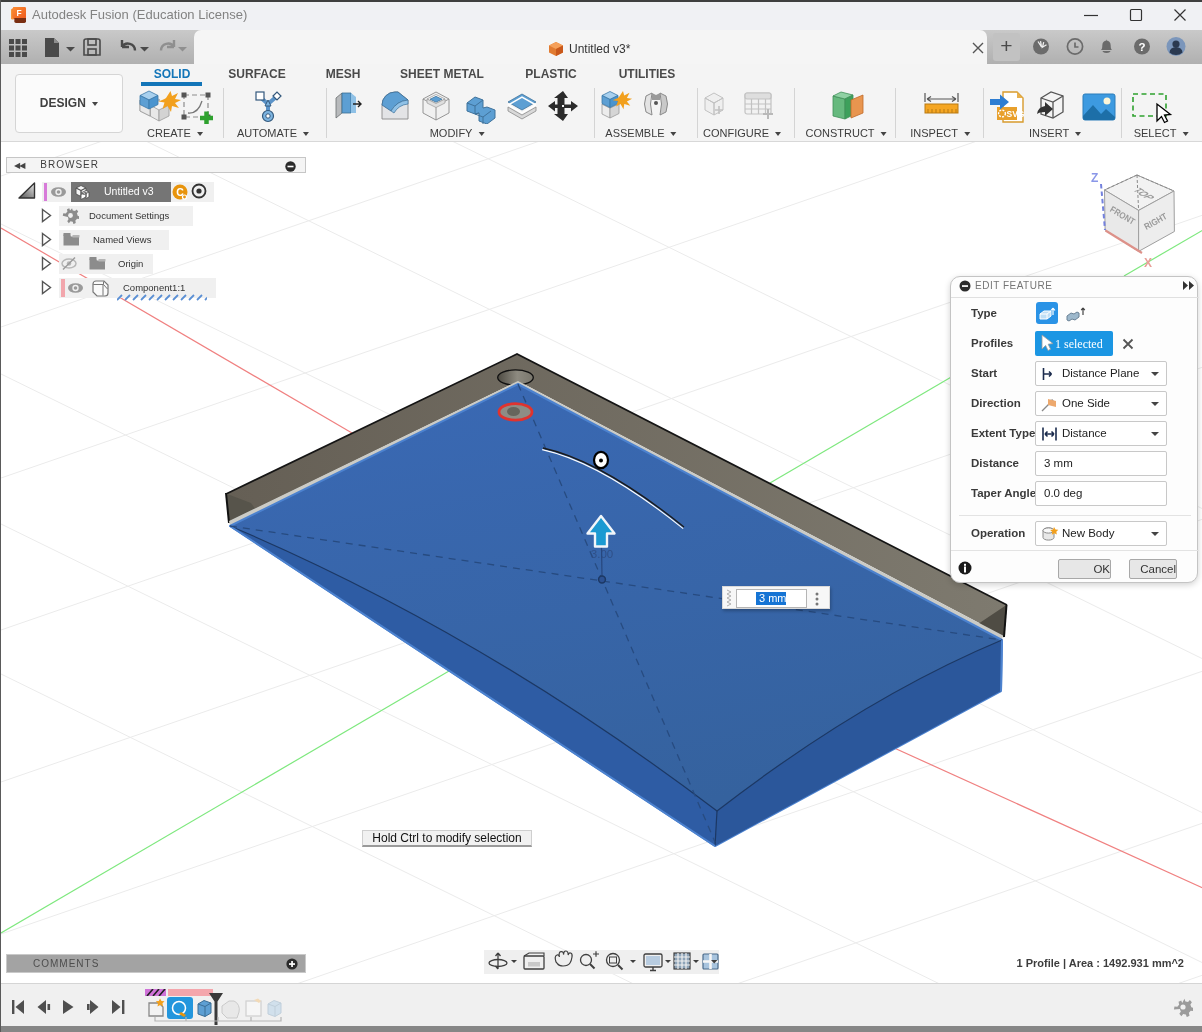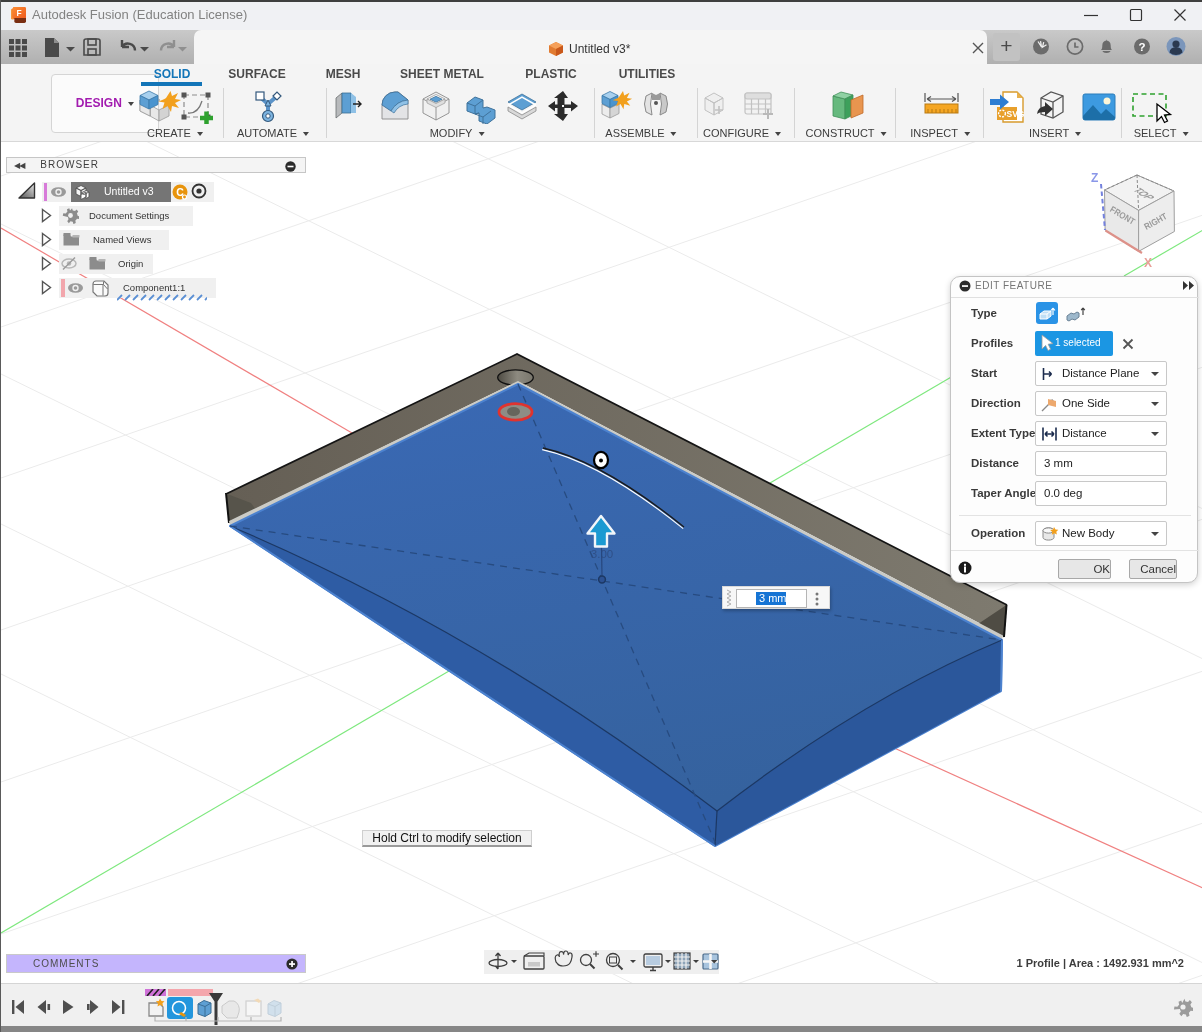--- a/index.html
+++ b/index.html
@@ -9,39 +9,39 @@
 
 #titlebar{left:0;top:0;width:1202px;height:30px;background:#f0f1f4;border-top:2px solid #3f3f3f;}
 #titletext{left:31px;top:7px;font-size:13px;color:#828282;}
 .winbtn{top:6px;width:18px;height:18px;}
 
 #qat{left:0;top:30px;width:1202px;height:34px;background:linear-gradient(#c9c9c9,#b0b0b0);}
 #doctab{left:193px;top:30px;width:793px;height:34px;background:#f5f5f5;border-radius:7px 7px 0 0;}
 #plusbtn{left:992px;top:33px;width:27px;height:28px;background:#c2c2c2;border-radius:3px;color:#4a4a4a;font-size:21px;text-align:center;line-height:26px;}
 
 #ribbon{left:0;top:64px;width:1202px;height:78px;background:#f4f4f4;border-bottom:1px solid #d8d8d8;}
-#designbtn{left:14px;top:10px;width:108px;height:59px;background:#fbfbfb;border:1px solid #d5d5d5;border-radius:4px;color:#a21caf;font-size:12px;font-weight:bold;text-align:center;line-height:57px;margin-left:36px;}
+#designbtn{left:14px;top:10px;width:108px;height:59px;background:#fbfbfb;border:1px solid #d5d5d5;border-radius:4px;color:#404040;font-size:12px;font-weight:bold;text-align:center;line-height:57px;}
 .rtab{top:3px;font-size:12px;font-weight:bold;color:#4a4a4a;}
 .rlabel{top:63px;font-size:11px;color:#3c3c3c;white-space:nowrap;}
 .rsep{top:24px;width:1px;height:50px;background:#d4d4d4;}
 .caret{display:inline-block;width:0;height:0;border-left:3.5px solid transparent;border-right:3.5px solid transparent;border-top:4px solid #444;vertical-align:middle;margin-left:3px;}
 
 #canvas{left:0;top:142px;width:1202px;height:841px;background:#fff;}
 
 #browserhdr{left:5px;top:15px;width:300px;height:16px;background:#f4f4f4;border:1px solid #c6c6c6;font-size:9px;color:#3d3d3d;letter-spacing:1px;line-height:14px;}
 .brow{position:absolute;height:20px;background:#f0f0f0;}
 .btext{position:absolute;font-size:9.5px;color:#333;top:4px;}
 
 #dlg{left:949px;top:134px;width:248px;height:307px;background:#fdfdfd;border:1px solid #c4c4c4;border-radius:10px;box-shadow:0 2px 6px rgba(0,0,0,.18);}
 .dlabel{position:absolute;left:20px;font-size:11.5px;color:#3a3a3a;font-weight:bold;}
 .drop{position:absolute;left:84px;width:132px;height:25px;background:#fff;border:1px solid #c8c8c8;border-radius:2px;font-size:11.5px;color:#222;}
 .dcaret{position:absolute;right:7px;top:10px;width:0;height:0;border-left:4px solid transparent;border-right:4px solid transparent;border-top:4.5px solid #444;}
 .dbtn{position:absolute;width:53px;height:20px;background:#e7e7e7;border:1px solid #a8a8a8;border-radius:2px;font-size:11.5px;color:#333;text-align:center;line-height:18px;}
 
-#comments{left:5px;top:812px;width:300px;height:19px;background:#c4b5fd;border:1px solid #c9c9c9;font-size:9px;color:#4d4d4d;letter-spacing:1px;line-height:17px;}
+#comments{left:5px;top:812px;width:300px;height:19px;background:#a3a3a3;border:1px solid #c9c9c9;font-size:9px;color:#4d4d4d;letter-spacing:1px;line-height:17px;}
 #navbar{left:483px;top:808px;width:235px;height:24px;background:#efefef;}
 #status{right:19px;top:815px;font-size:11px;font-weight:bold;color:#3d3d3d;}
 #tooltip{left:361px;top:688px;width:170px;height:17px;background:#f1f1f1;border:1px solid #cfcfcf;border-bottom:2px solid #9a9a9a;font-size:12px;color:#111;line-height:15px;text-align:center;}
 #dimbox{left:721px;top:444px;width:108px;height:23px;background:#f7f7f7;border:1px solid #d9d9d9;box-shadow:1px 2px 3px rgba(0,0,0,.25);}
 #timeline{left:0;top:983px;width:1202px;height:43px;background:#f0f0f0;border-top:1px solid #d5d5d5;}
 #bottomstrip{left:0;top:1026px;width:1202px;height:6px;background:#868686;}
 </style>
 </head>
 <body>
 <div id="app">
@@ -488,21 +488,21 @@
         </svg>
       <svg class="abs" style="left:114px;top:27px" width="22" height="18" viewBox="0 0 22 18">
           <path d="M2 12 l4 -3 l3 1 l3 -2 l2 1 v4 l-4 3 l-3 -1 l-3 2 l-2 -1 z" fill="#9db8cc" stroke="#6b8296" stroke-width="1"></path>
           <path d="M18 11 v-7 m0 0 l-1.8 2.2 m1.8 -2.2 l1.8 2.2" stroke="#444" stroke-width="1.2" fill="none"></path>
         </svg>
       <div class="dlabel" style="top:60px;">Profiles</div>
       <div class="abs" style="left:84px;top:54px;width:78px;height:25px;background:#1b96e3;border-radius:2px;"></div>
       <svg class="abs" style="left:89px;top:57px" width="13" height="18">
           <path d="M2 1 L2 15 L5.6 11.4 L8 16.5 L10.6 15.2 L8.2 10.2 L13 9.6 Z" fill="#fff" stroke="#9a9a9a" stroke-width=".8"></path>
         </svg>
-      <div class="abs" style="left:104px;top:60px;font-size:10px;color:#fff;">1 selected</div>
+      <div class="abs" style="left:104px;top:60px;font-size:12px;color:#fff;font-family:Liberation Serif, serif;">1 selected</div>
       <svg class="abs" style="left:171px;top:61px" width="12" height="12">
           <path d="M1.5 1.5 L10.5 10.5 M10.5 1.5 L1.5 10.5" stroke="#555" stroke-width="1.8"></path>
         </svg>
       <div class="dlabel" style="top:90px;">Start</div>
       <div class="drop" style="top:83.5px;">
           <span style="position:absolute;left:26px;top:5px;">Distance Plane</span>
           <span class="dcaret"></span>
         <svg style="position:absolute;left:5px;top:5px" width="16" height="14">
             <path d="M2.5 1 v12 M2.5 7 h8 m0 0 l-2.5 -2.5 m2.5 2.5 l-2.5 2.5" stroke="#1c2c4e" stroke-width="1.6" fill="none"></path>
           </svg>

